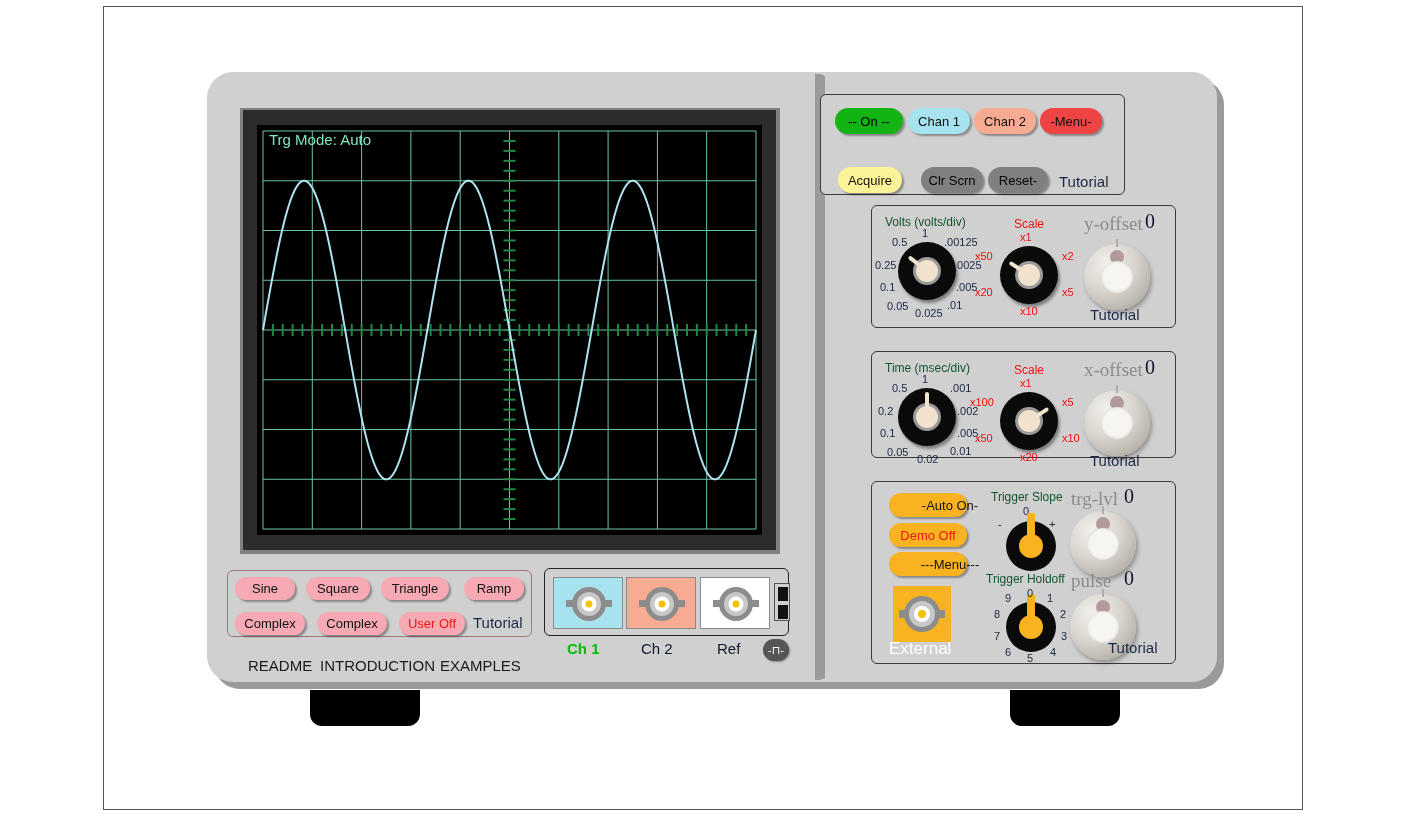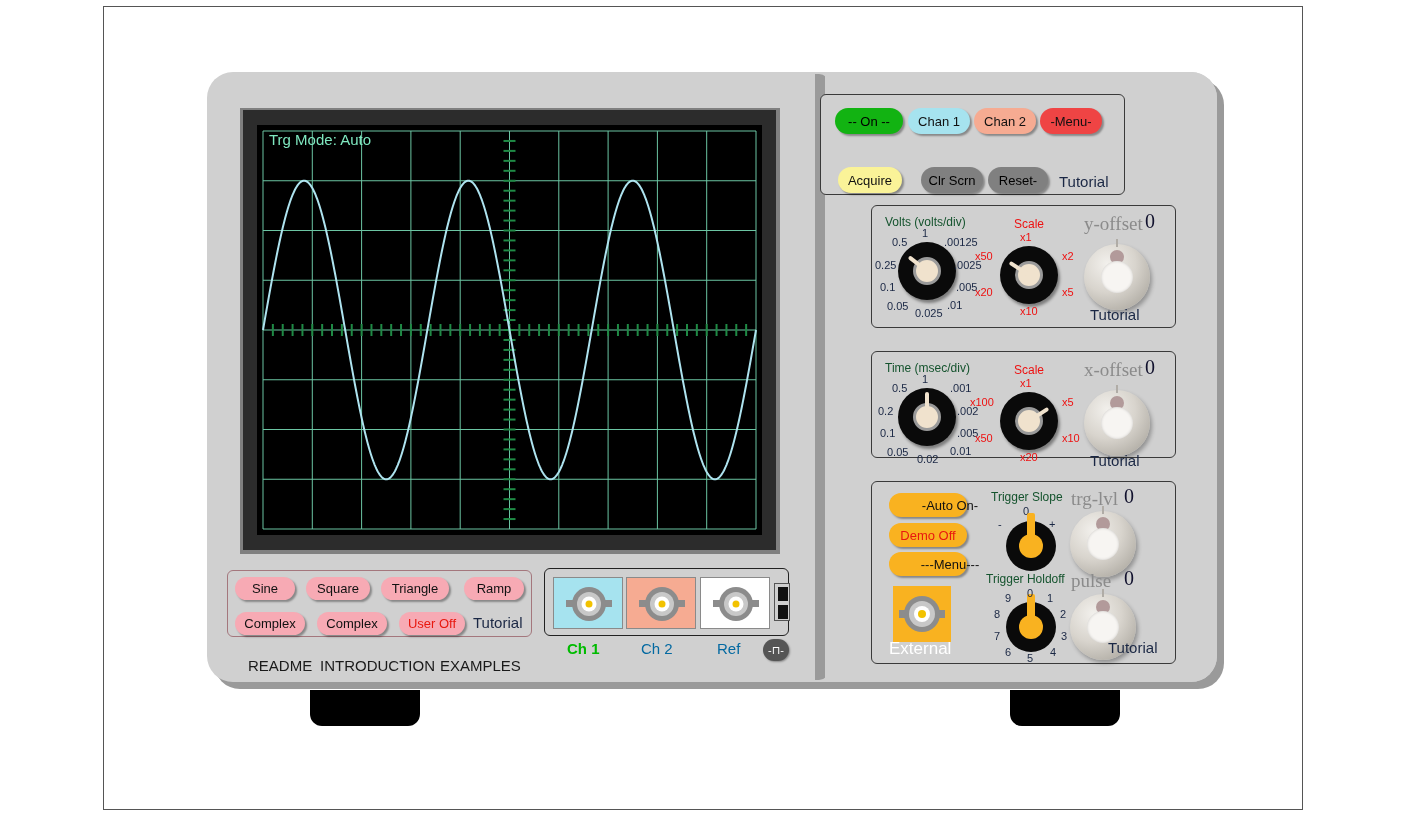--- a/index.html
+++ b/index.html
@@ -246,21 +246,21 @@
   .bnc-tile.t-salmon{ background: #f6ab92; }
   .bnc-tile.t-white { background: #ffffff; }
   .bnc-tile.t-orange{ background: #f9b220; border: none; }
   .bnc-lbl {
     position: absolute;
     font-size: 15px;
     font-family: "Liberation Sans", sans-serif;
     white-space: nowrap;
   }
   .bnc-lbl.green { color: #00bb00; font-weight: bold; }
-  .bnc-lbl.white { color: #0369a1; }
+  .bnc-lbl.white { color: #0f172a; }
 
   #probe-switch {
     position: absolute;
     background: #cfcfcf;
     border: 1px solid #555;
     box-sizing: border-box;
     cursor: pointer;
   }
   #probe-switch i {
     position: absolute;

